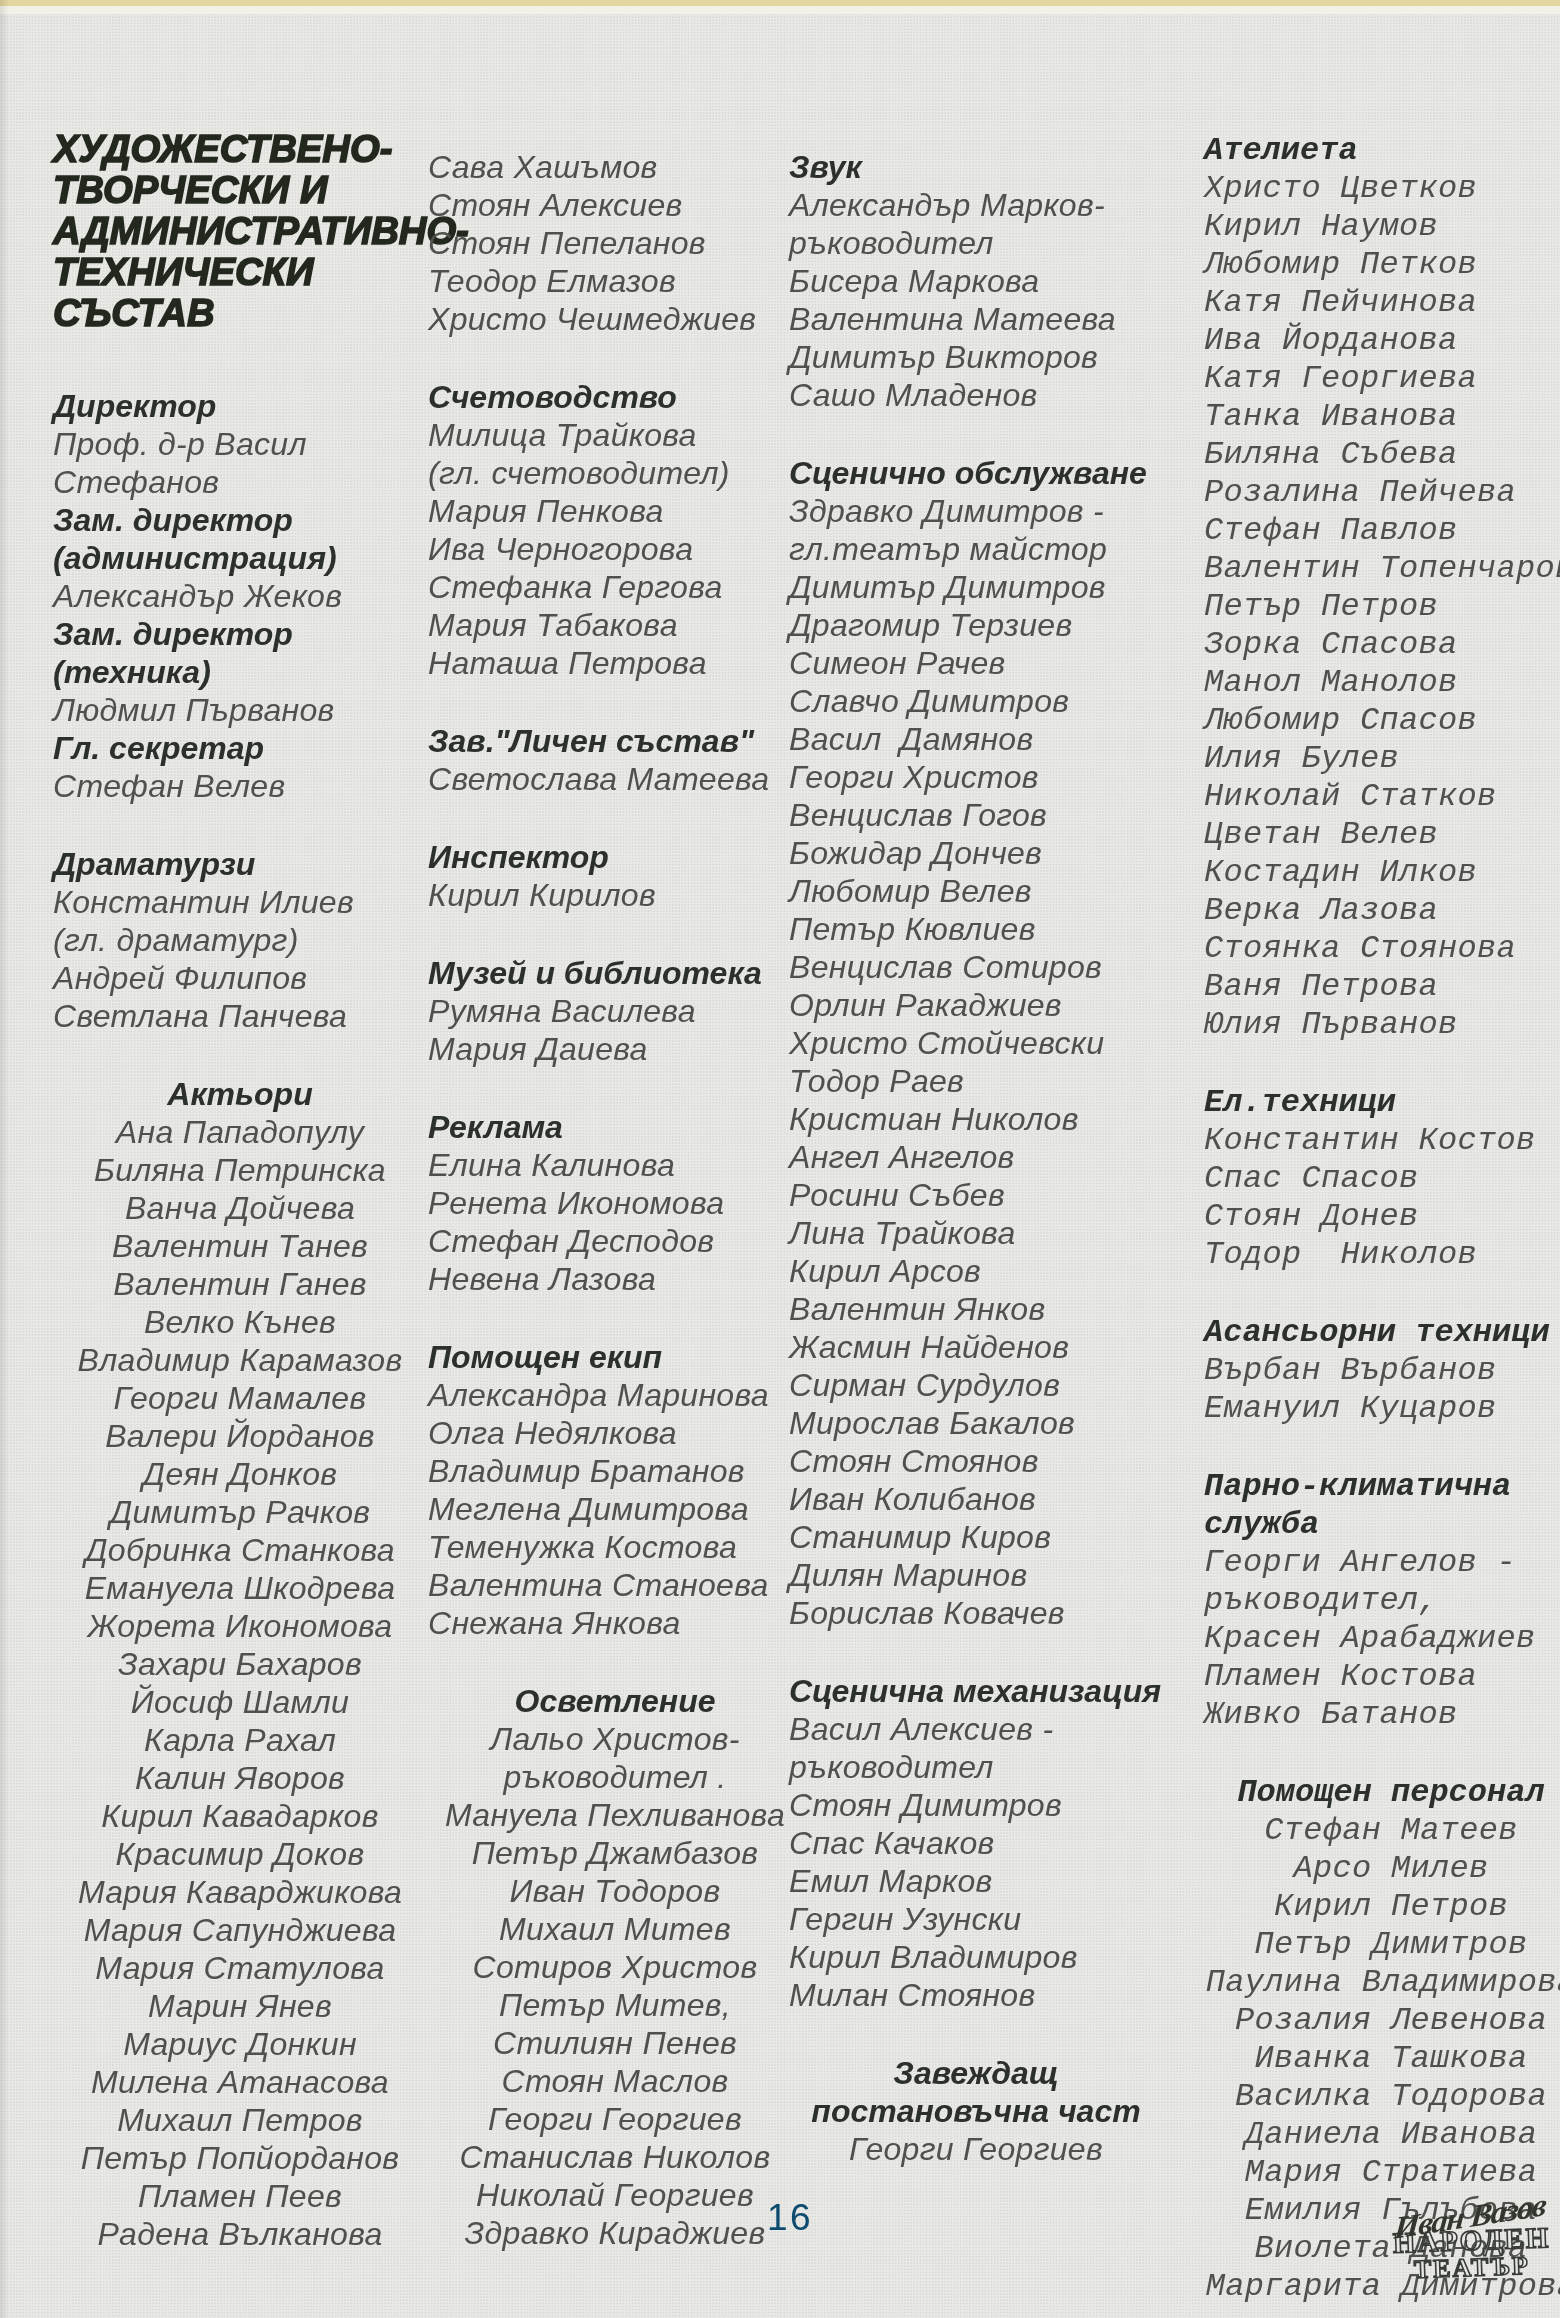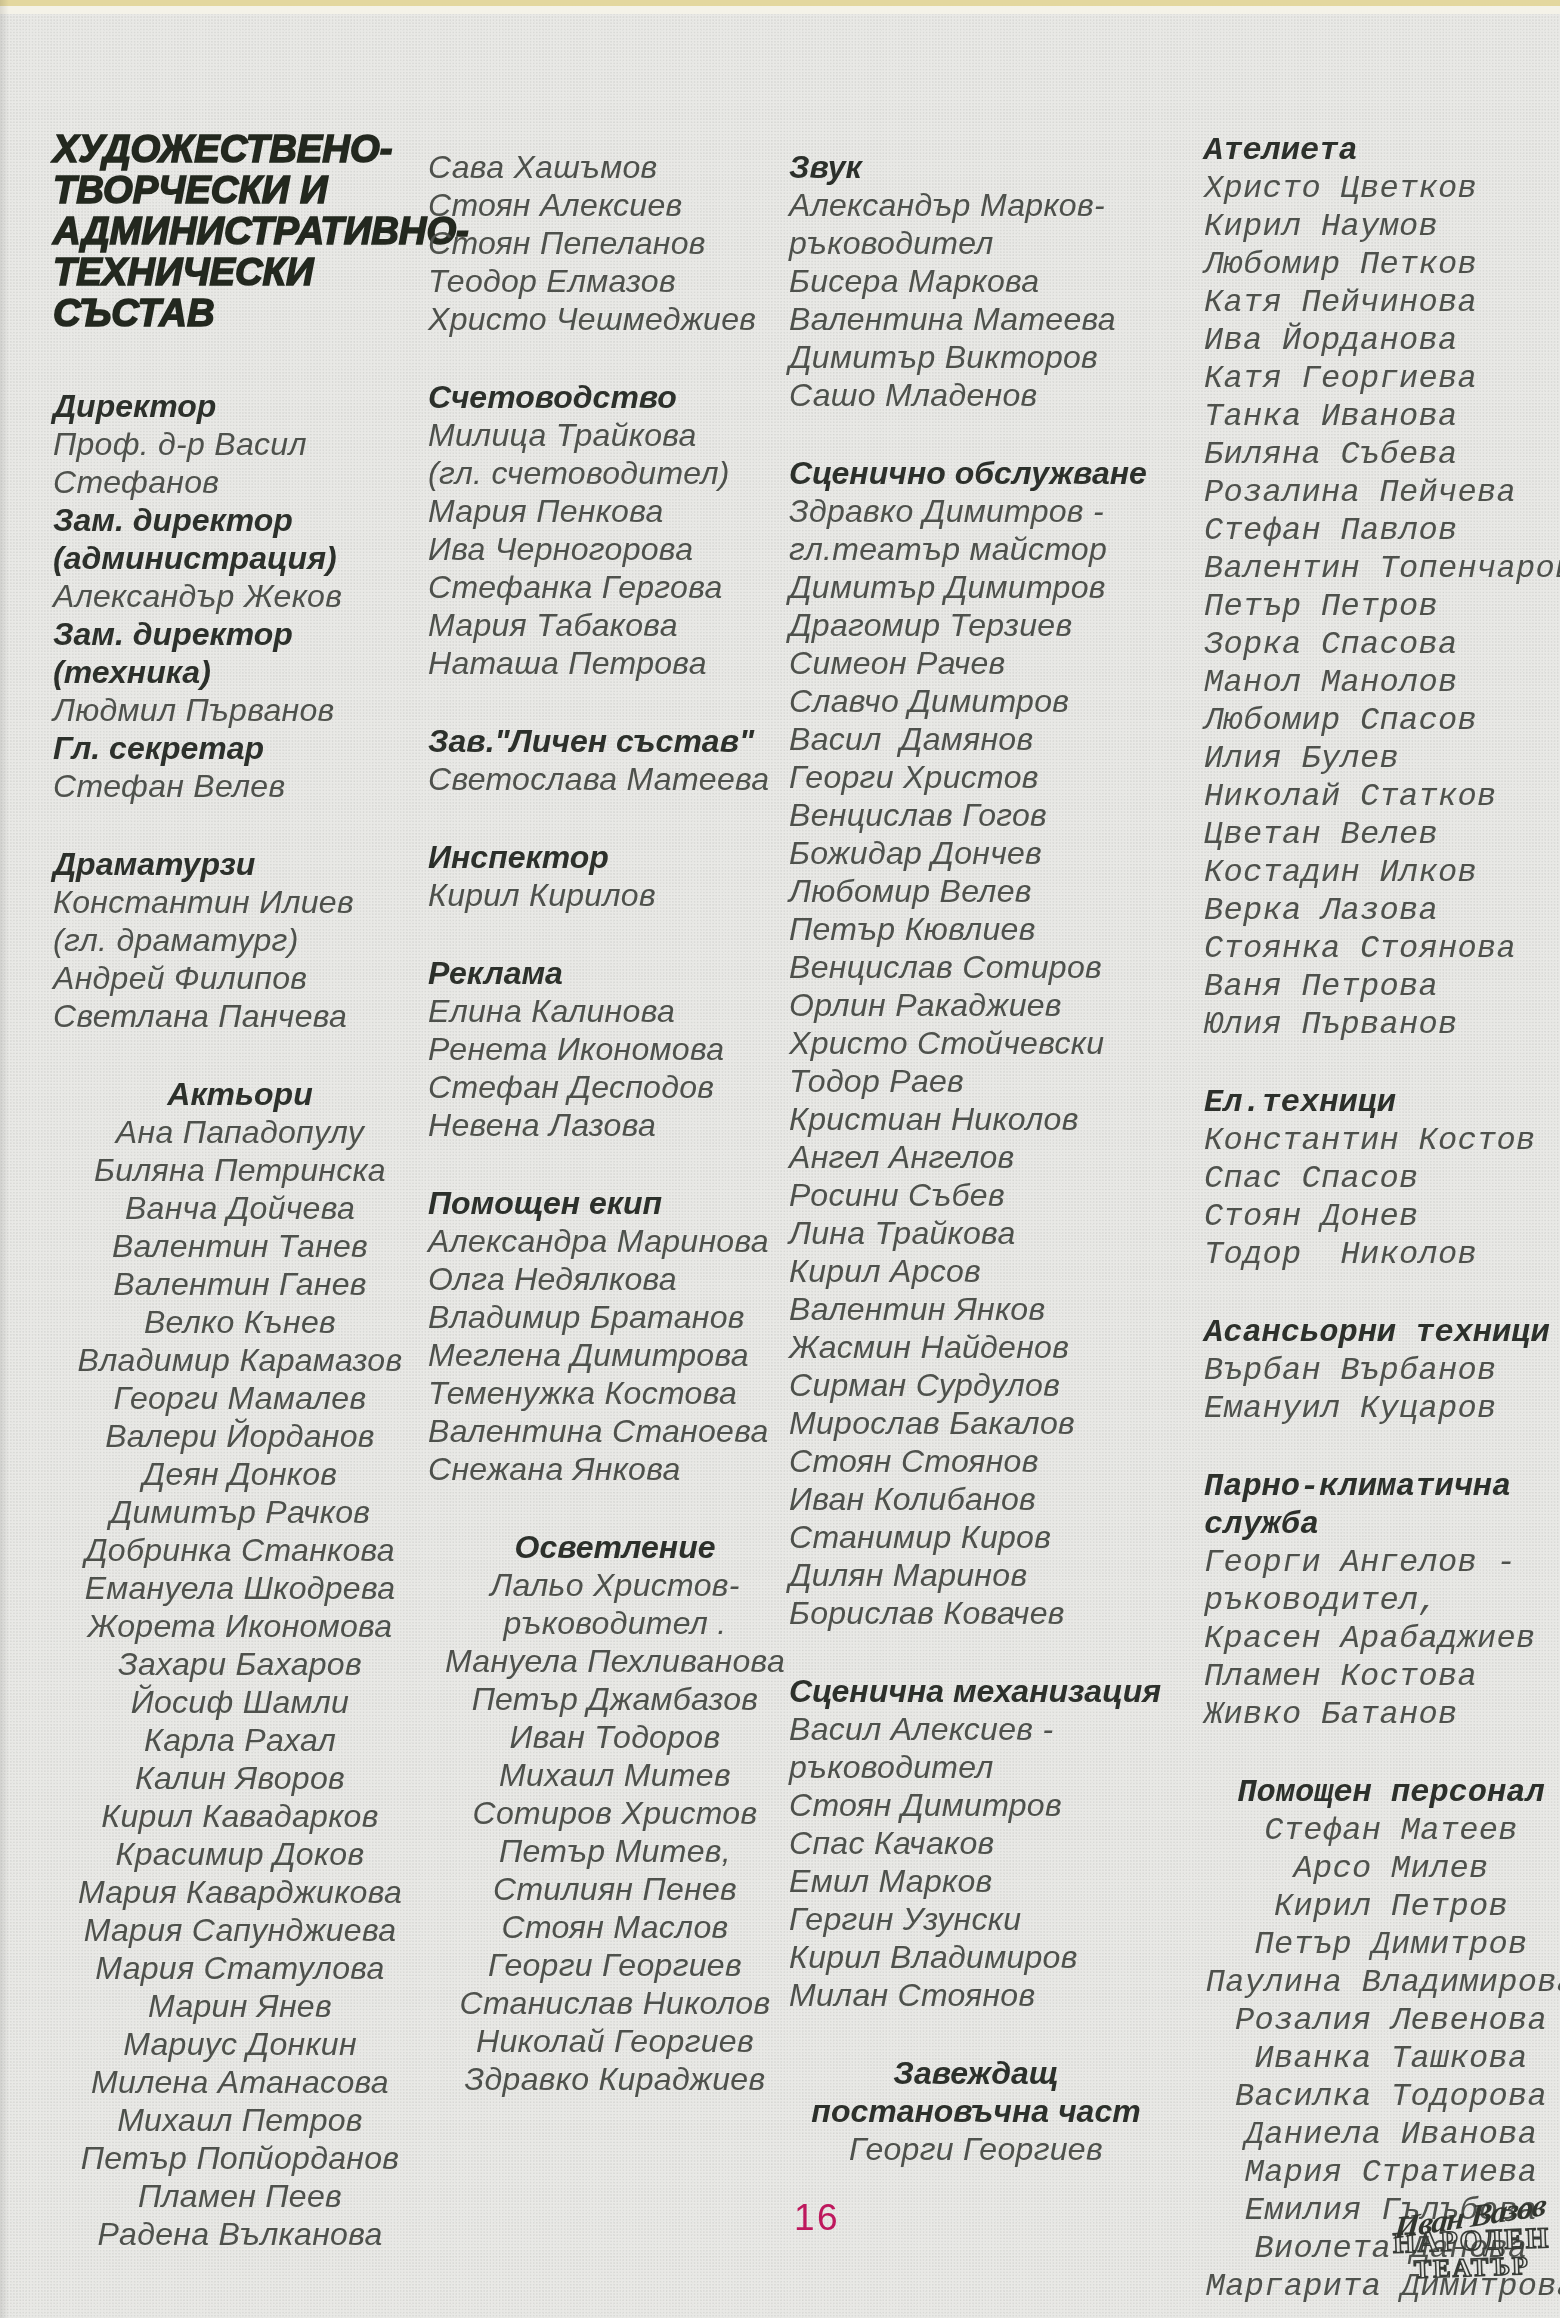--- a/index.html
+++ b/index.html
@@ -52,22 +52,22 @@
     white-space: pre;
   }
   .name-line {
     font-size: 32px; line-height: 38px;
     font-weight: normal; font-style: italic;
     color: #4e514c;
     white-space: pre;
     letter-spacing: 0.3px;
   }
   .page-number {
-    position: absolute; left: 794px; top: 2197px;
-    font-size: 37px; color: #be185d; font-style: normal;
+    position: absolute; left: 767px; top: 2197px;
+    font-size: 37px; color: #0c4a6e; font-style: normal;
     letter-spacing: 2.5px;
   }
   .logo {
     position: absolute; left: 1393px; top: 2203px; width: 156px;
     text-align: center; transform: rotate(-2deg);
   }
   .logo-signature {
     font-family: "Liberation Serif", serif;
     font-style: italic; font-weight: bold;
     font-size: 32px; line-height: 27px;
@@ -176,20 +176,25 @@
     </div>
     <div class="block">
       <div class="heading-line">Зав."Личен състав"</div>
       <div class="name-line">Светослава Матеева</div>
     </div>
     <div class="block">
       <div class="heading-line">Инспектор</div>
       <div class="name-line">Кирил Кирилов</div>
     </div>
     <div class="block">
+      <div class="heading-line">Музей и библиотека</div>
+      <div class="name-line">Румяна Василева</div>
+      <div class="name-line">Мария Даиева</div>
+    </div>
+    <div class="block">
       <div class="heading-line">Реклама</div>
       <div class="name-line">Елина Калинова</div>
       <div class="name-line">Ренета Икономова</div>
       <div class="name-line">Стефан Десподов</div>
       <div class="name-line">Невена Лазова</div>
     </div>
     <div class="block">
       <div class="heading-line">Помощен екип</div>
       <div class="name-line">Александра Маринова</div>
       <div class="name-line">Олга Недялкова</div>

